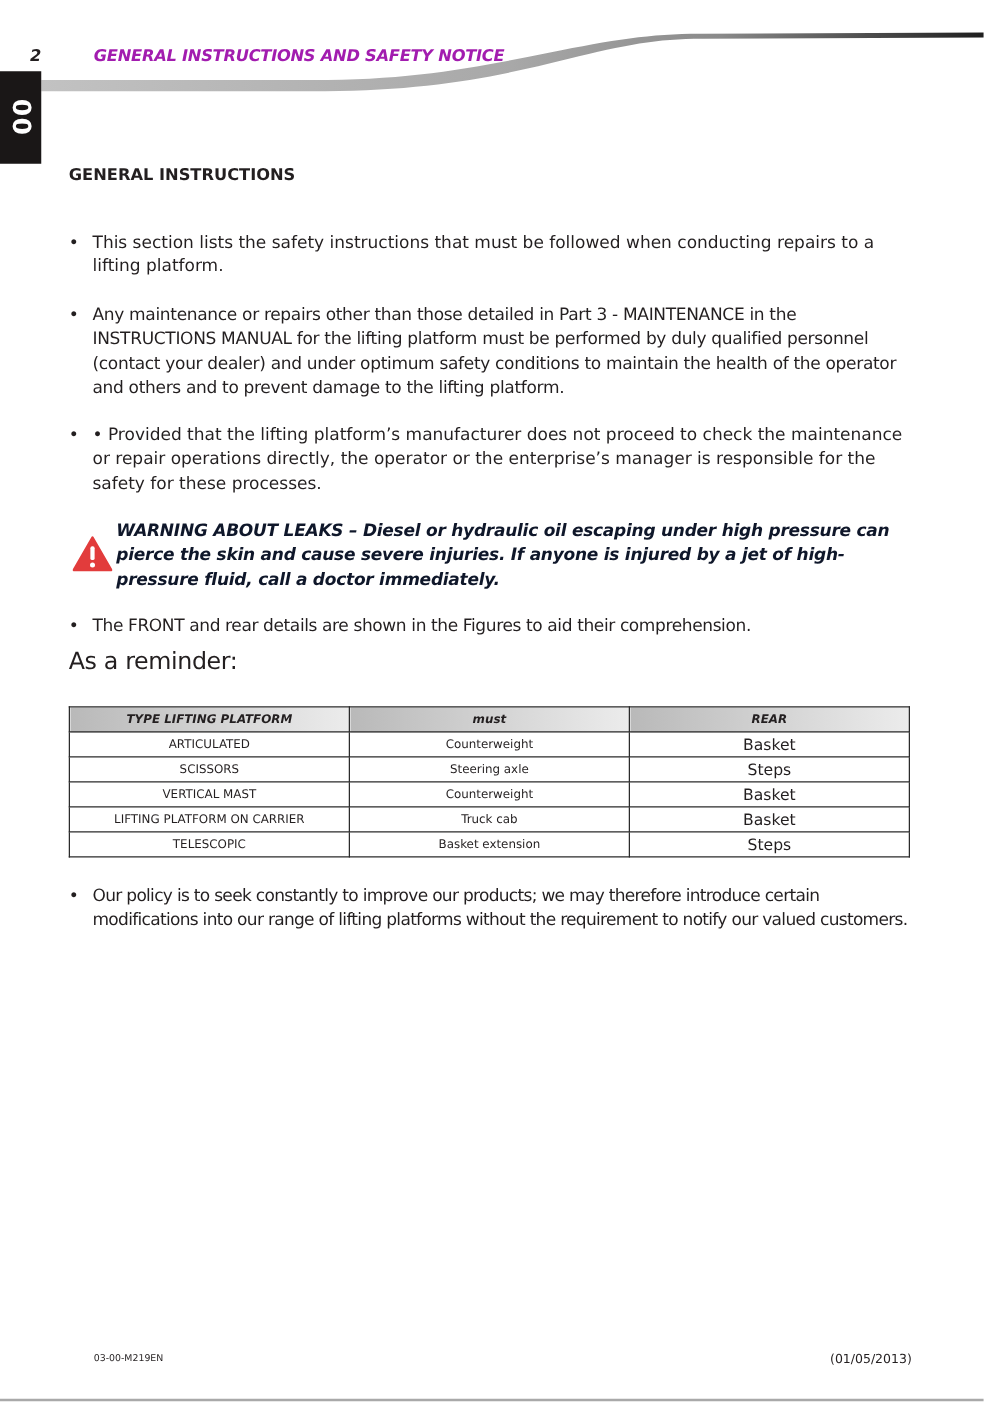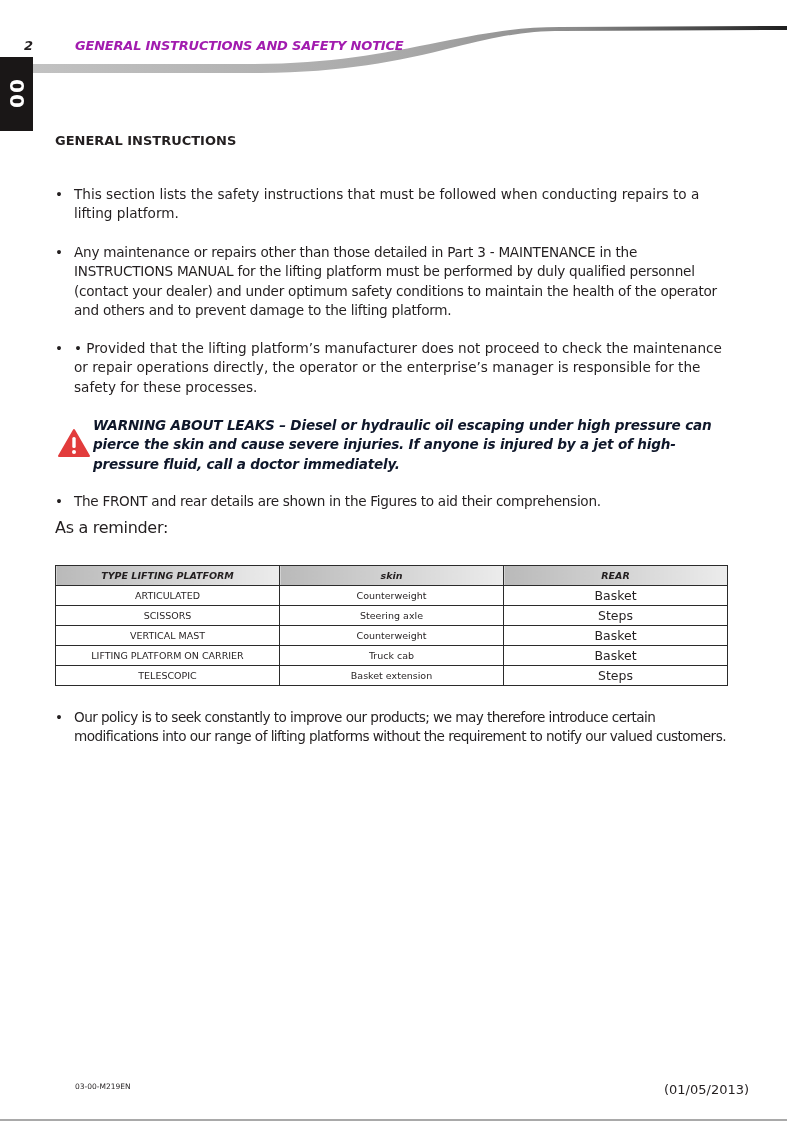--- a/index.html
+++ b/index.html
@@ -36,41 +36,41 @@
     .bullet .dot { position: absolute; left: 0; top: 0; width: 19px; }
     .bullet .txt { display: block; margin-left: 19px; }
     .condensed { letter-spacing: -0.55px; }
     .warning {
       position: absolute; left: 58px; top: 416px; width: 674px;
       color: #0f172a; font-weight: bold; font-style: italic; font-size: 13.6px; line-height: 19.3px;
     }
     .warning .warn-icon { position: absolute; left: 0; top: 12px; width: 32px; height: 30px; }
     .warning .warn-text { display: block; margin-left: 35px; letter-spacing: -0.2px; }
     .reminder {
-      position: absolute; left: 55px; top: 518px; font-size: 16px; color: #231f20; letter-spacing: -0.3px;
+      position: absolute; left: 55px; top: 518px; font-size: 19px; color: #231f20; letter-spacing: -0.3px;
     }
     table.ref {
       position: absolute; left: 55px; top: 565px; width: 673px;
       border-collapse: collapse; table-layout: fixed; padding-left: 30px;
     }
     table.ref th, table.ref td {
       border: 1.3px solid #2b2b2b; text-align: center; height: 19px; padding: 0;
       color: #231f20;
     }
     table.ref th {
       font-size: 9.5px; font-weight: bold; font-style: italic;
       background: linear-gradient(to right, #b9b9b9, #ececec);
     }
     table.ref td { font-size: 9.5px; }
     table.ref td.rear { font-size: 12.5px; }
     .footer-code {
       position: absolute; left: 75px; top: 1082px; font-size: 7.5px; color: #231f20;
     }
     .footer-date {
-      position: absolute; left: 664px; top: 1082px; font-size: 13px; color: #231f20;
+      position: absolute; left: 664px; top: 1082px; font-size: 10px; color: #231f20;
     }
     .footer-rule {
       position: absolute; left: 0; top: 1119px; width: 787px; height: 2px; background: #a9a9a9;
     }
   </style>
 </head>
 <body>
 
 <svg class="header-band" viewBox="0 0 787 90" preserveAspectRatio="none">
   <defs>
@@ -121,21 +121,21 @@
   <span class="dot">•</span>
   <span class="txt" style="letter-spacing:-0.3px;">The FRONT and rear details are shown in the Figures to aid their comprehension.</span>
 </div>
 
 <div class="reminder">As a reminder:</div>
 
 <table class="ref">
   <thead>
     <tr>
       <th>TYPE LIFTING PLATFORM</th>
-      <th>skin</th>
+      <th>must</th>
       <th>REAR</th>
     </tr>
   </thead>
   <tbody>
     <tr>
       <td>ARTICULATED</td>
       <td>Counterweight</td>
       <td class="rear">Basket</td>
     </tr>
     <tr>

